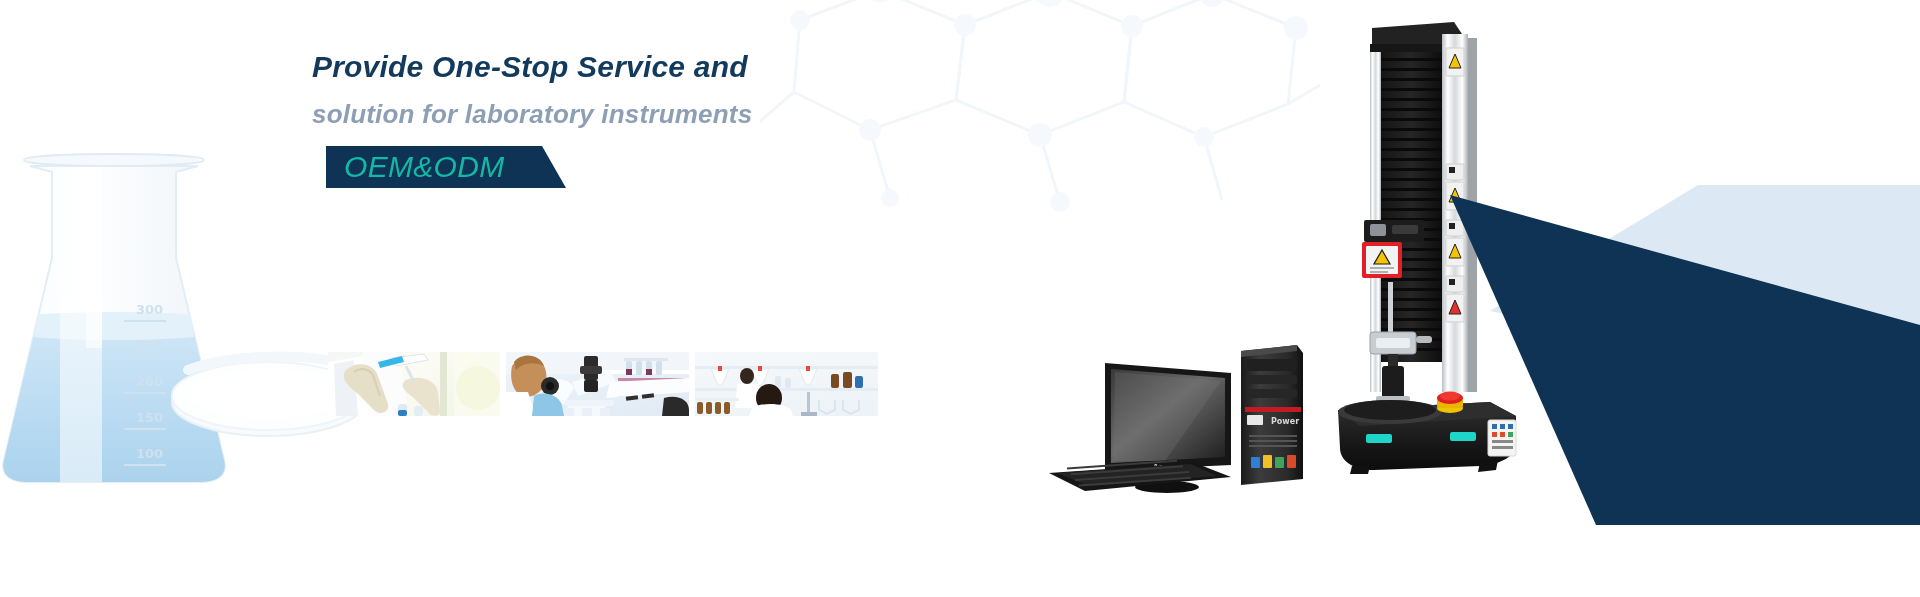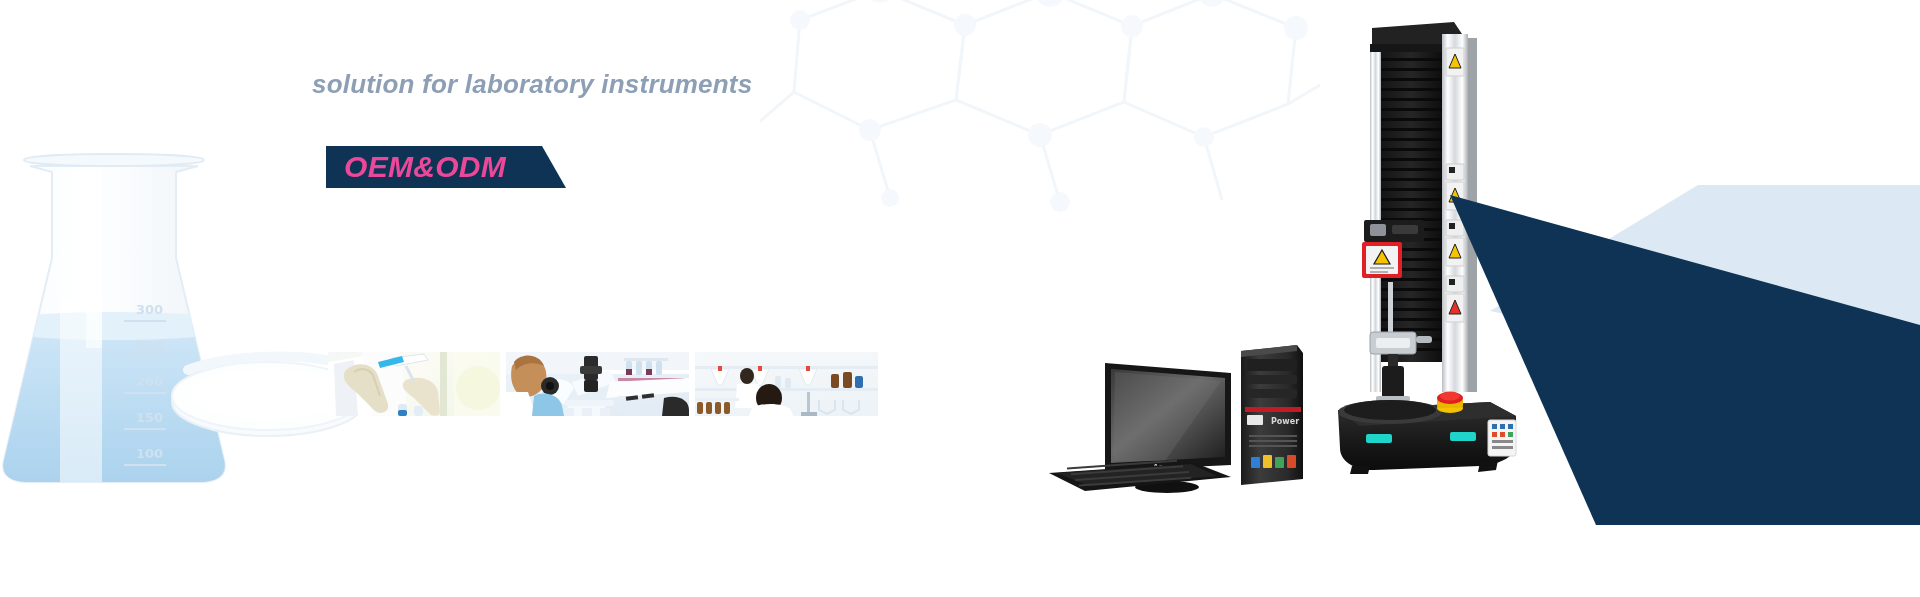--- a/index.html
+++ b/index.html
@@ -29,21 +29,21 @@
     font-size:26px;font-style:italic;font-weight:bold;color:#8d9fb5;
     letter-spacing:.2px;line-height:1.0;white-space:nowrap;
   }
   .badge{
     position:absolute;left:14px;top:94px;height:42px;width:240px;
     background:#0e3354;
     clip-path:polygon(0 0, 216px 0, 240px 42px, 0 42px);
     display:flex;align-items:center;
   }
   .badge span{
-    color:#ec4899;font-size:30px;font-style:italic;font-weight:bold;
+    color:#14b8a6;font-size:30px;font-style:italic;font-weight:normal;
     padding-left:18px;letter-spacing:.3px;white-space:nowrap;text-align:right;
   }
 
   
   .photos{position:absolute;left:328px;top:352px;height:64px;display:flex;gap:6px;}
   .photo{width:168px;height:64px;position:relative;overflow:hidden;background:#eef3f8;}
   .photo.p1{width:172px;}
   .photo.p2{width:183px;}
   .photo.p3{width:183px;}
 
@@ -139,20 +139,21 @@
   </svg>
 
   <svg class="petri" viewBox="0 0 200 116" xmlns="http://www.w3.org/2000/svg">
     <ellipse cx="100" cy="66" rx="96" ry="34" fill="#f7fbfe" stroke="#e9f1f7" stroke-width="2"></ellipse>
     <ellipse cx="100" cy="60" rx="96" ry="34" fill="#fdffff" stroke="#eef4f9" stroke-width="2"></ellipse>
     <ellipse cx="100" cy="58" rx="78" ry="25" fill="#ffffff" opacity=".85"></ellipse>
     <path d="M20 34 C60 18 140 16 182 30" fill="none" stroke="#f2f7fb" stroke-width="10" stroke-linecap="round"></path>
   </svg>
 
   <div class="copy">
+    <div class="line1">Provide One-Stop Service and</div>
     <div class="line2">solution for laboratory instruments</div>
     <div class="badge">
       <span>OEM&amp;ODM</span>
     </div>
   </div>
 
   <div class="photos">
 
     <div class="photo p1">
       <svg width="172" height="64" viewBox="0 0 172 64" xmlns="http://www.w3.org/2000/svg">

